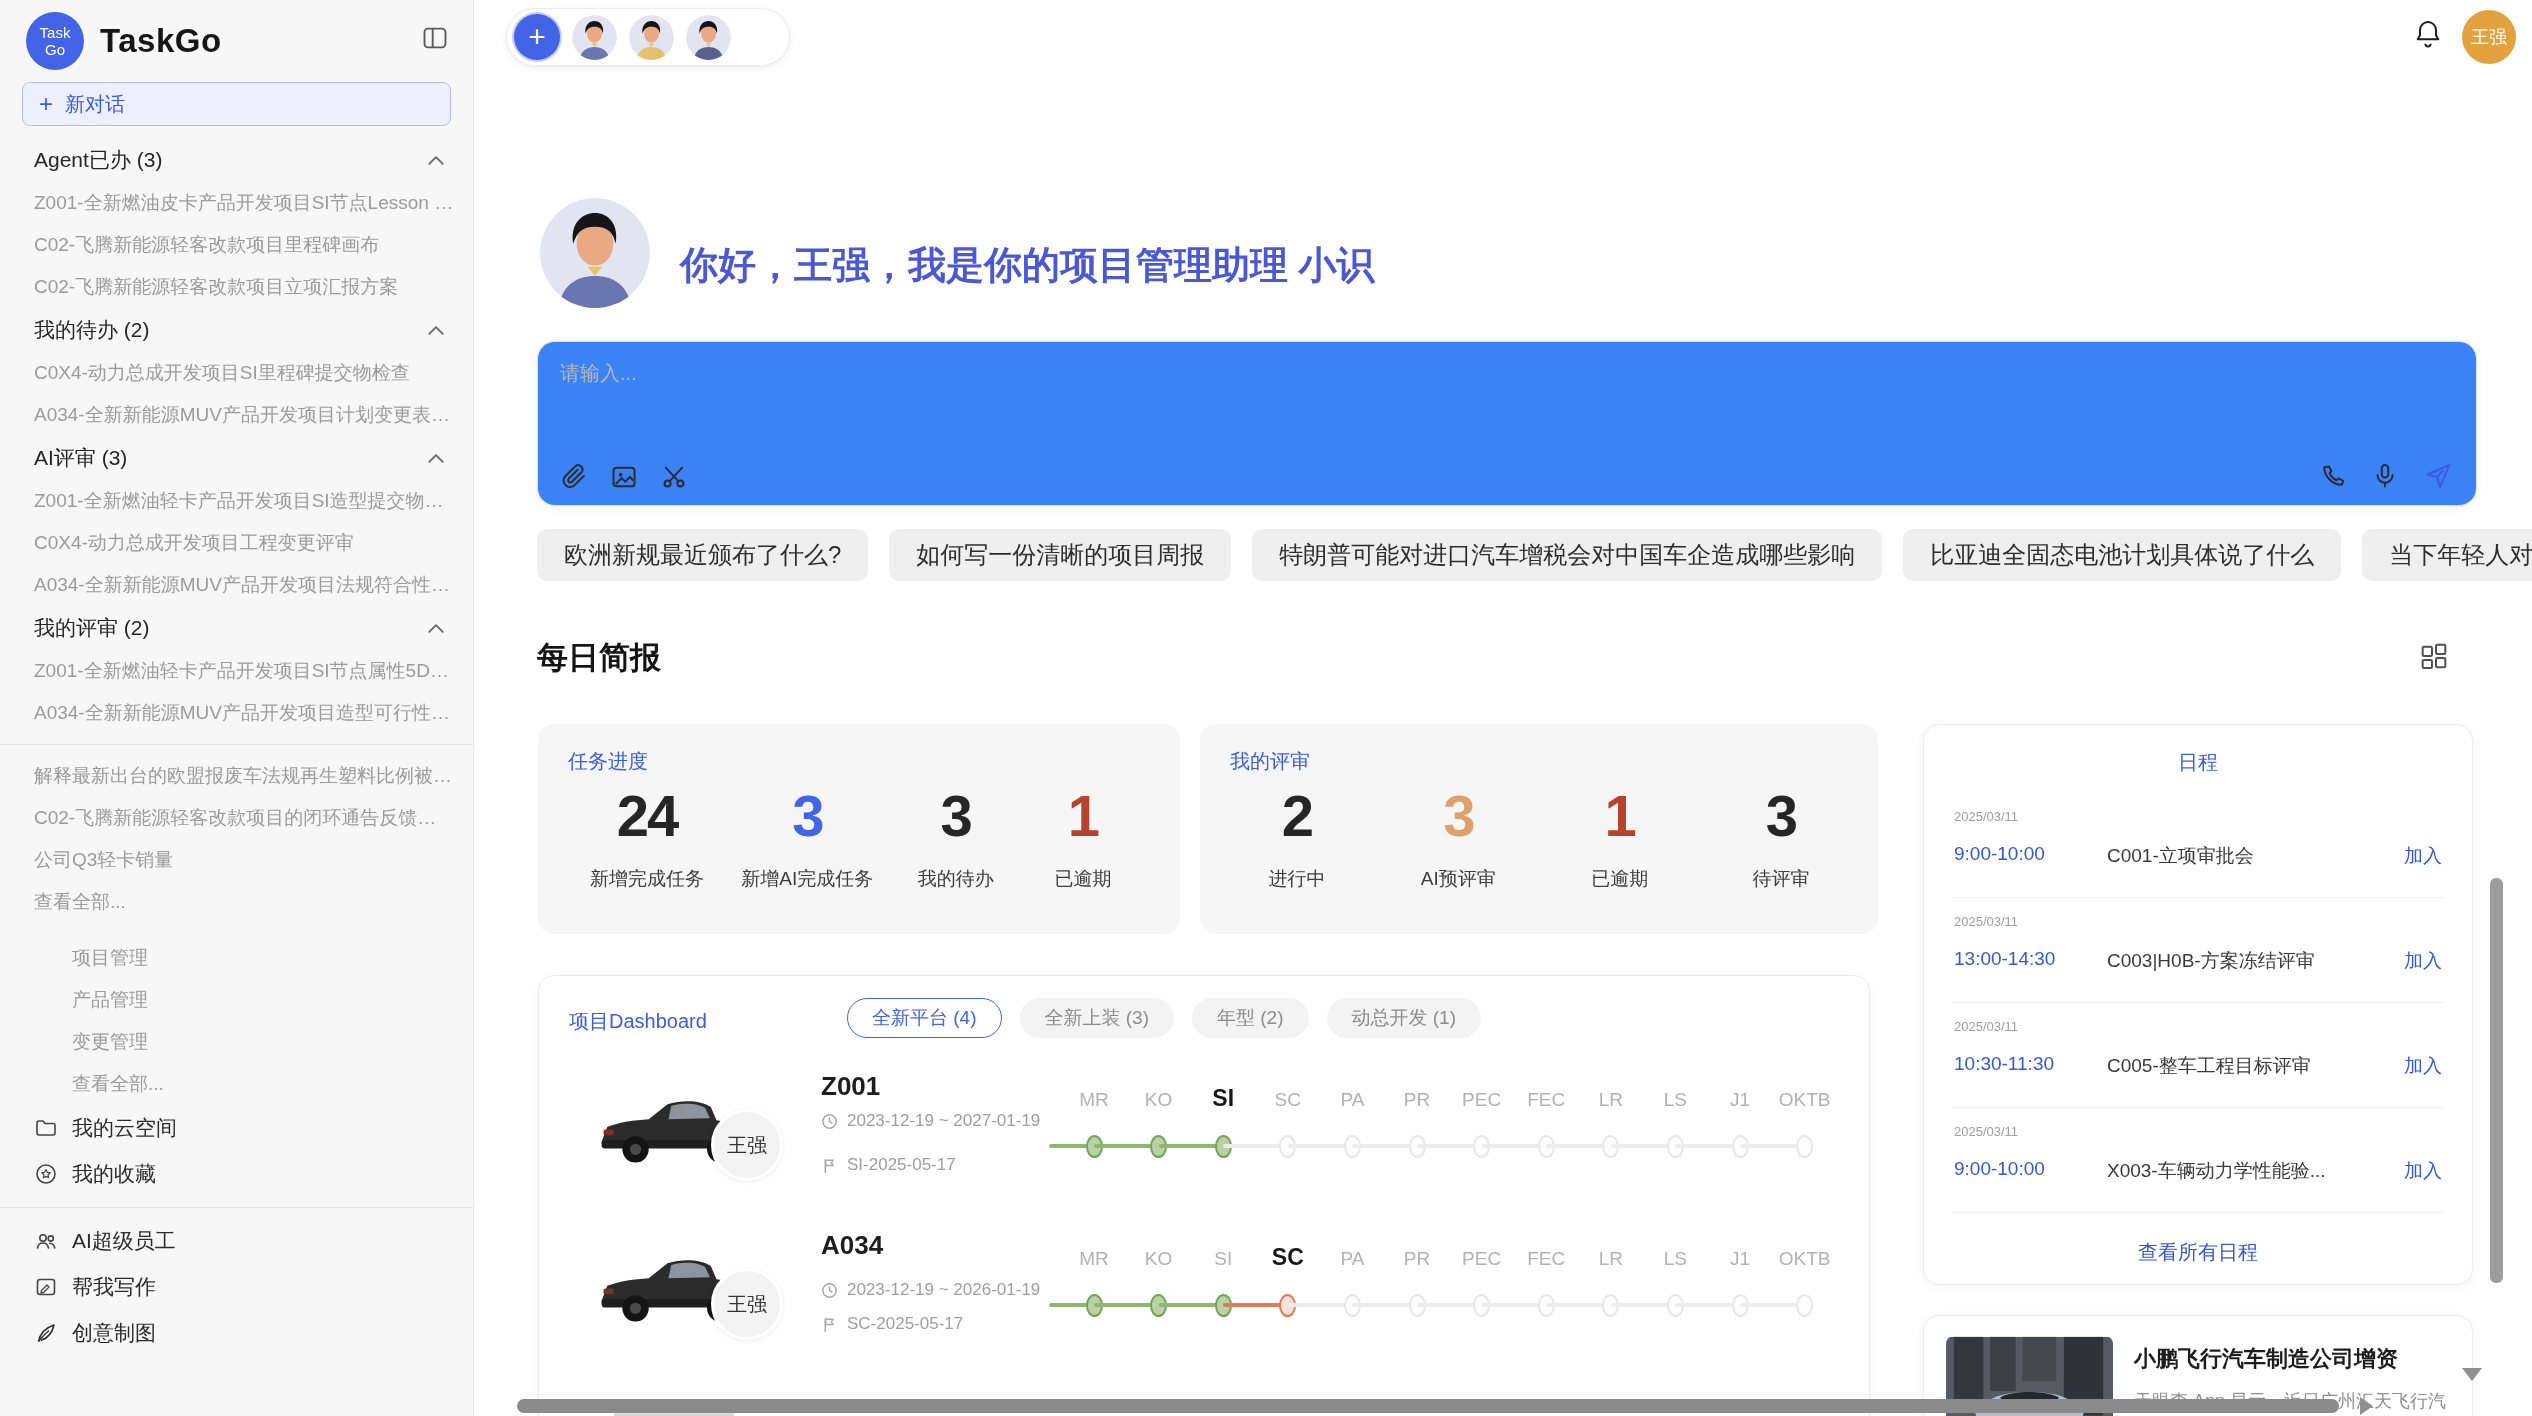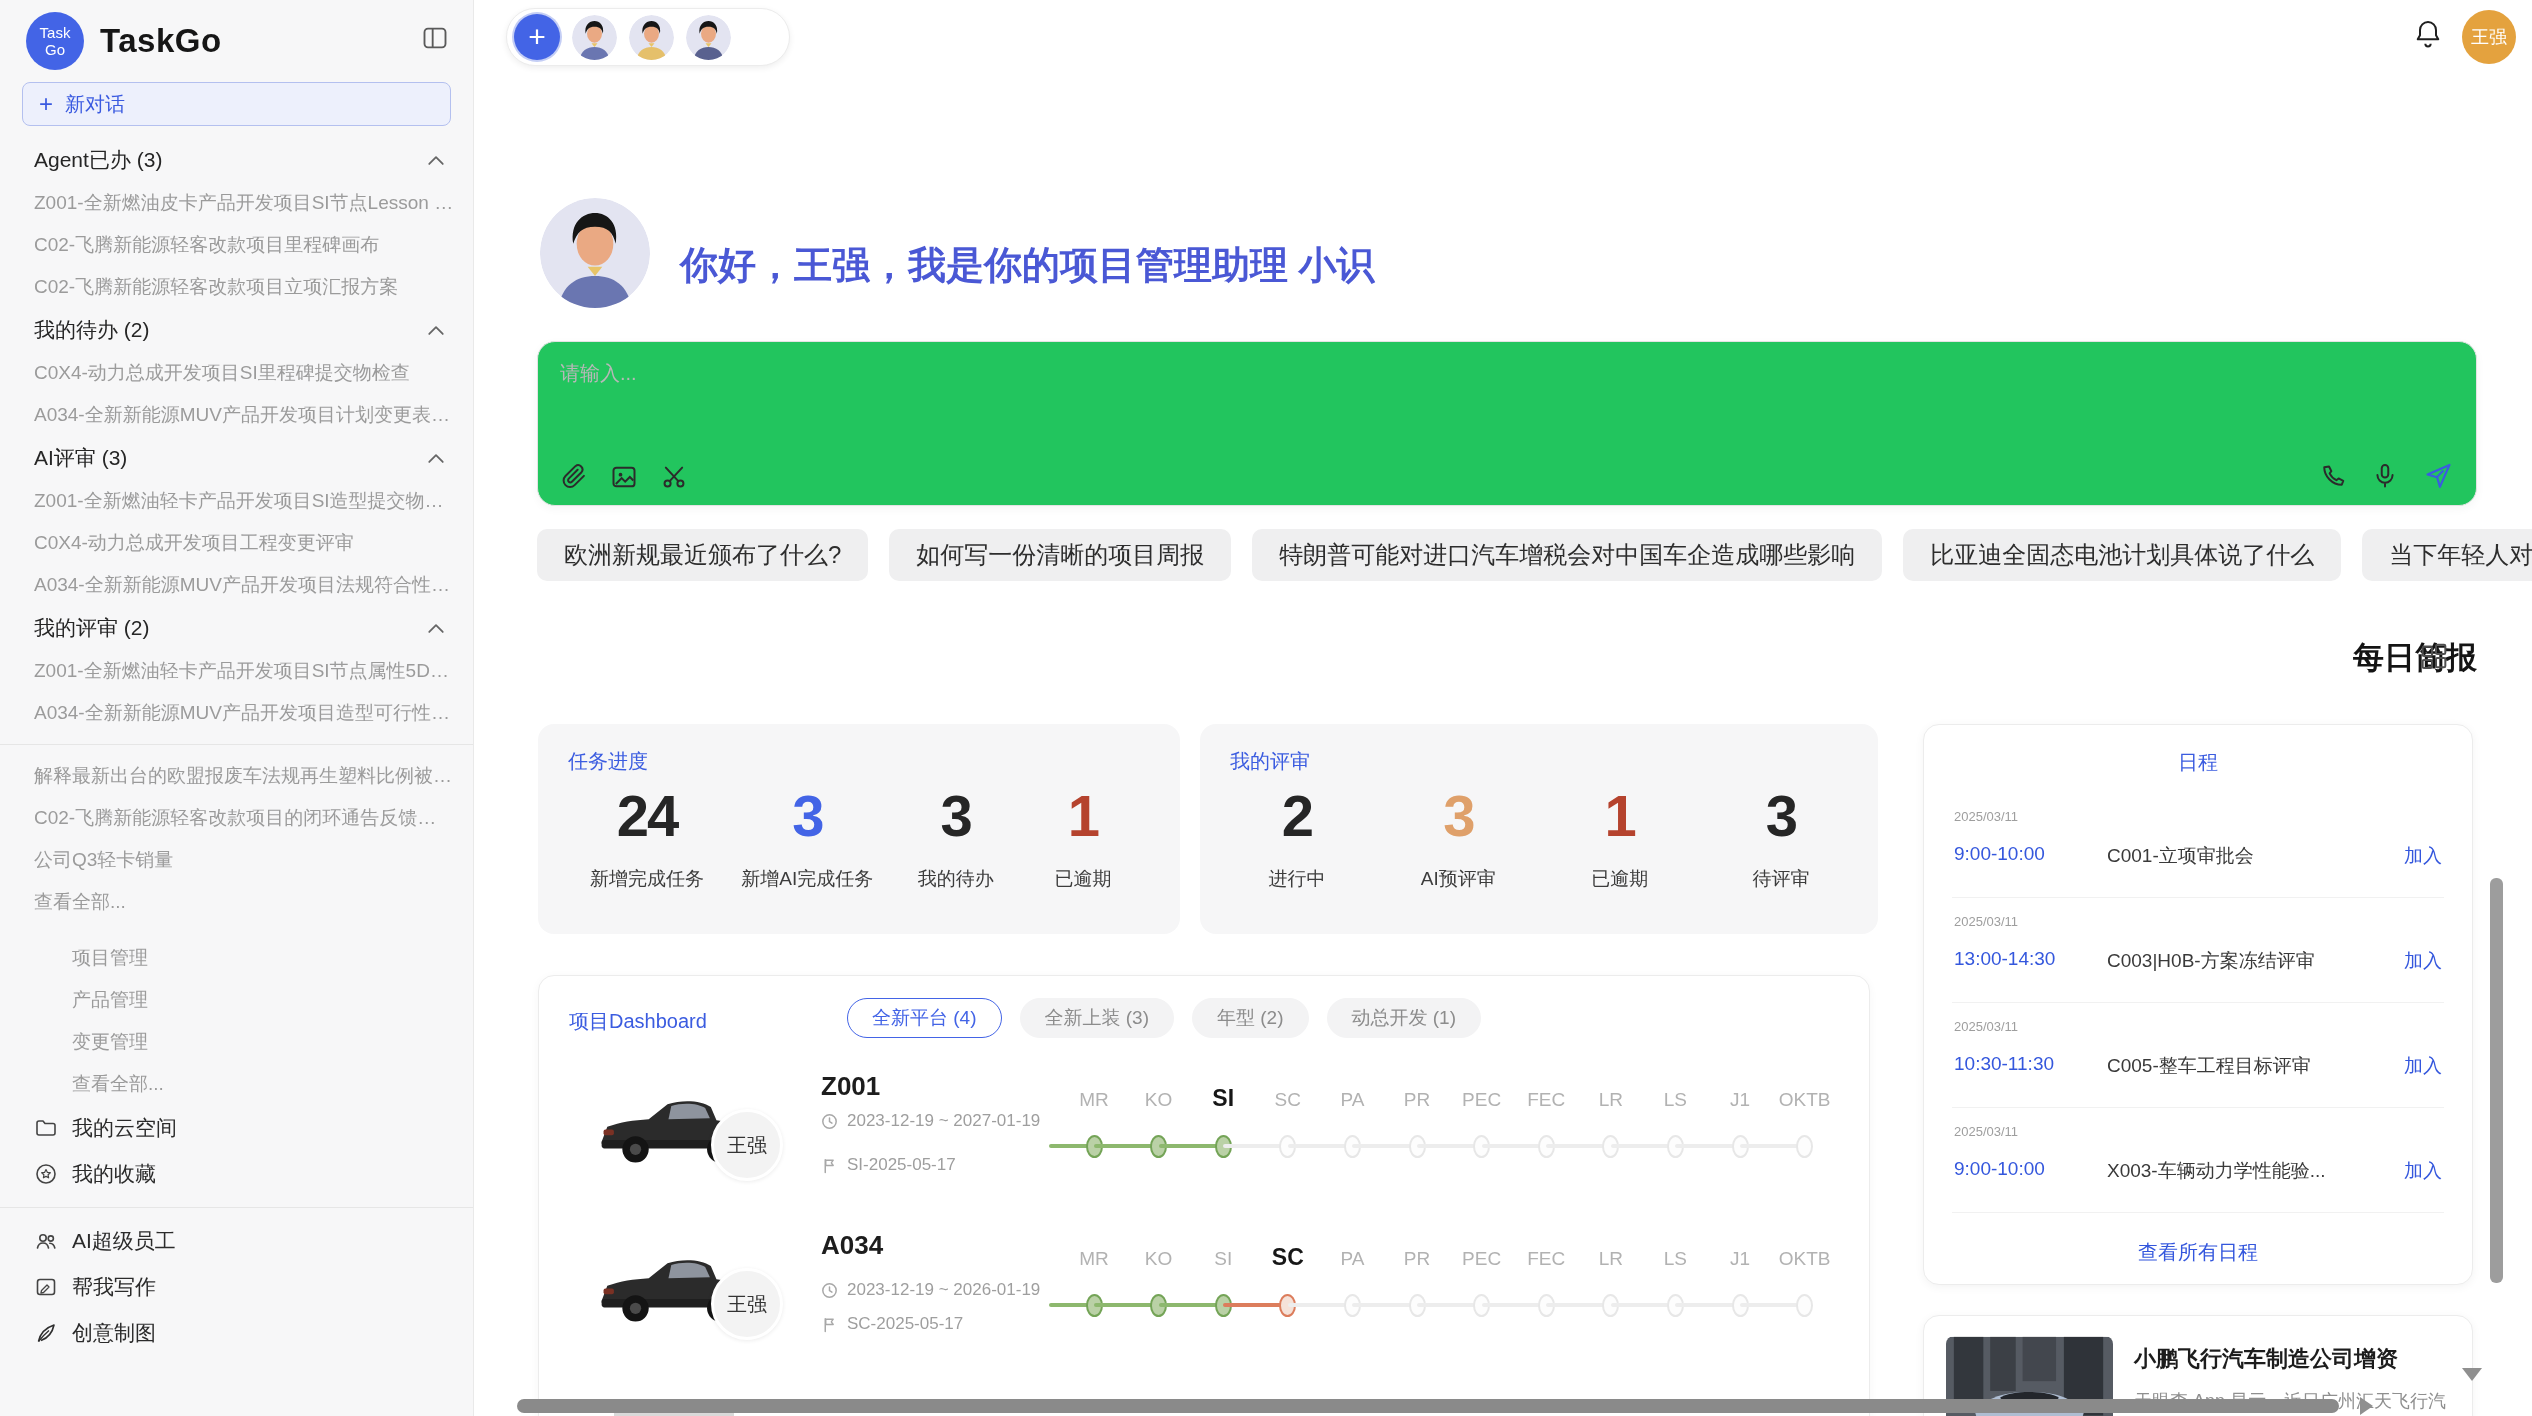--- a/index.html
+++ b/index.html
@@ -28,33 +28,33 @@
   .plus-circle { width:46px; height:46px; border-radius:50%; background:#4364e6; color:#fff; font-size:30px; display:flex; align-items:center; justify-content:center; box-shadow:0 0 0 2px #c4cef5; cursor:pointer; }
   .avatar-sm { width:45px; height:45px; border-radius:50%; overflow:hidden; cursor:pointer; }
   .bell { position:absolute; left:2412px; top:18px; width:32px; height:32px; cursor:pointer; }
   .user-avatar { position:absolute; left:2462px; top:10px; width:54px; height:54px; border-radius:50%; background:#e4a23e; color:#fff; font-size:18px; display:flex; align-items:center; justify-content:center; cursor:pointer; }
 
   
   .greet-avatar { position:absolute; left:540px; top:198px; width:110px; height:110px; border-radius:50%; overflow:hidden; }
   .greet-text { position:absolute; left:680px; top:240px; font-size:38px; font-weight:700; color:#4a58d5; }
 
   
-  .composer { position:absolute; left:537px; top:341px; width:1940px; height:165px; background:#22c55e; border:1.5px solid #e3e3e3; border-radius:18px; box-shadow:0 3px 10px rgba(0,0,0,.04); }
+  .composer { position:absolute; left:537px; top:341px; width:1940px; height:165px; background:#3b82f6; border:1.5px solid #e3e3e3; border-radius:18px; box-shadow:0 3px 10px rgba(0,0,0,.04); }
   .composer textarea { position:absolute; left:22px; top:18px; width:1890px; height:86px; border:none; outline:none; resize:none; font-size:20px; font-family:inherit; color:#333; background:transparent; }
   .composer textarea::placeholder { color:#b8b8b8; }
   .comp-icons-l { position:absolute; left:22px; bottom:14px; display:flex; gap:22px; align-items:center; }
   .comp-icons-r { position:absolute; right:22px; bottom:14px; display:flex; gap:24px; align-items:center; }
   .cicon { width:28px; height:28px; cursor:pointer; }
 
   
   .chips { position:absolute; left:537px; top:529px; width:1940px; display:flex; gap:21px; }
   .chip { height:52px; background:#efeff0; border-radius:10px; display:flex; align-items:center; padding:0 27px; font-size:24px; color:#2d2d2d; white-space:nowrap; cursor:pointer; }
 
   
-  .brief-title { position:absolute; left:537px; top:637px; width:1940px; text-align:right; font-size:31px; font-weight:700; color:#141414; }
+  .brief-title { position:absolute; left:537px; top:637px; width:1940px; text-align:left; font-size:31px; font-weight:700; color:#141414; }
   .brief-grid-icon { position:absolute; left:2418px; top:640px; width:32px; height:32px; cursor:pointer; }
   .stat-card { position:absolute; top:724px; height:210px; background:#f6f6f7; border-radius:16px; }
   .stat-card.c1 { left:538px; width:642px; }
   .stat-card.c2 { left:1200px; width:678px; }
   .stat-title { position:absolute; left:30px; top:24px; font-size:20px; color:#3b5ce0; }
   .stat-row { position:absolute; left:0; top:60px; width:100%; display:flex; justify-content:space-between; padding:0 52px; }
   .stat-col { text-align:center; min-width:90px; }
   .stat-num { font-size:58px; font-weight:700; letter-spacing:-2px; line-height:1.1; }
   .stat-lbl { margin-top:18px; font-size:19px; color:#3c3c3c; }
 

